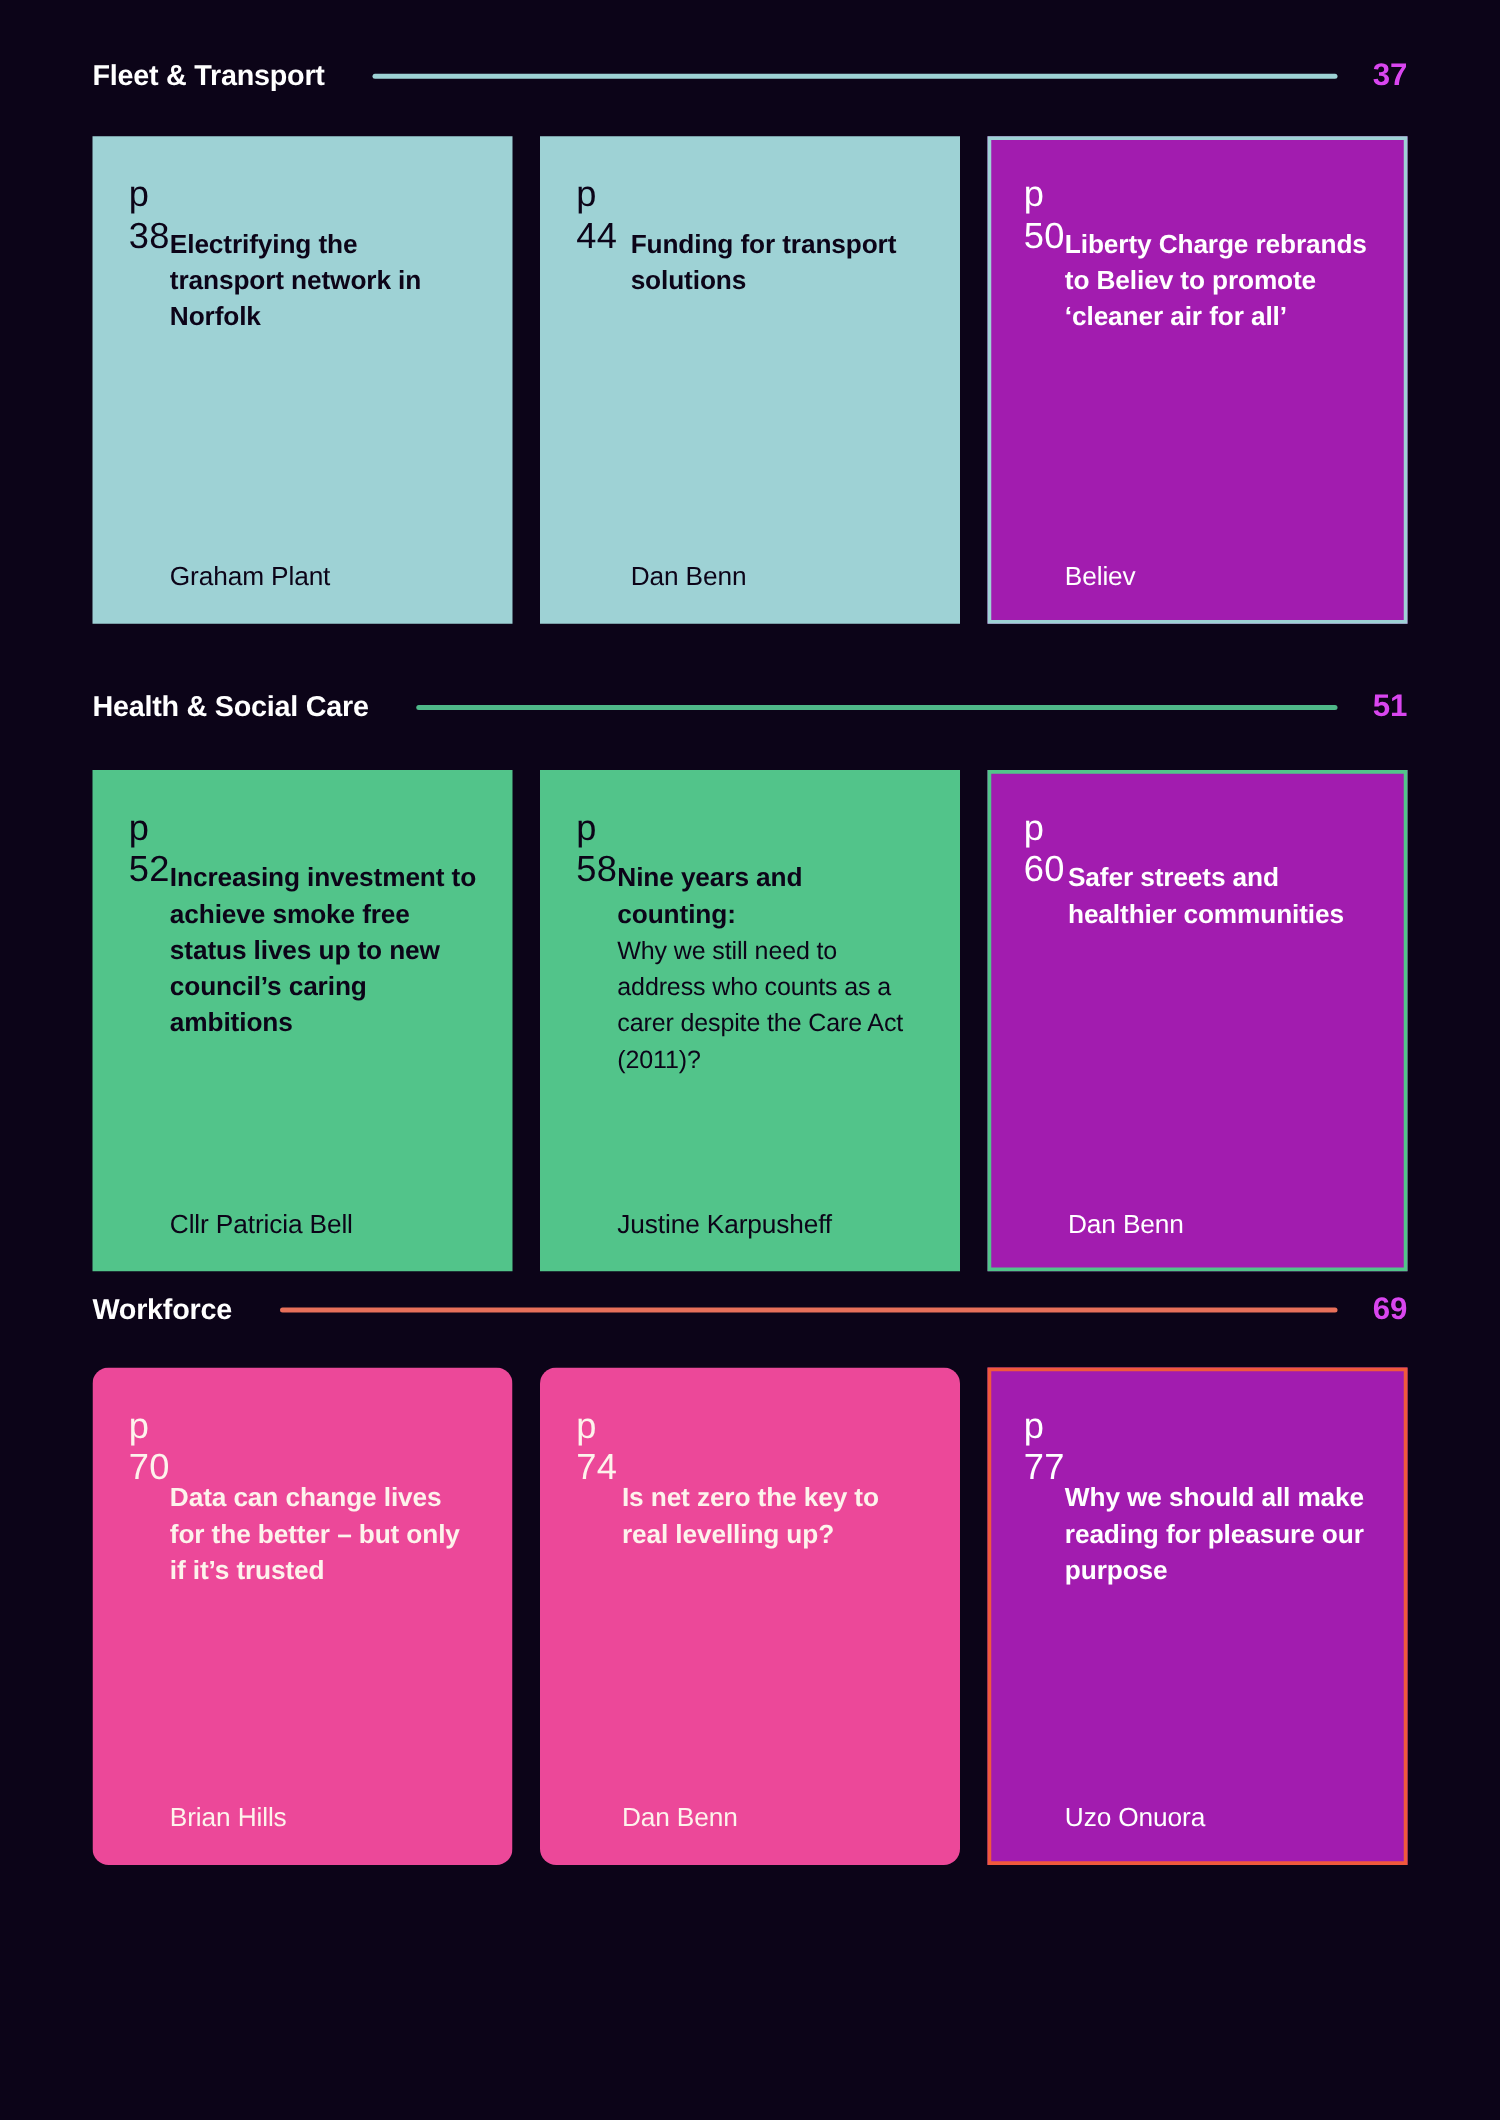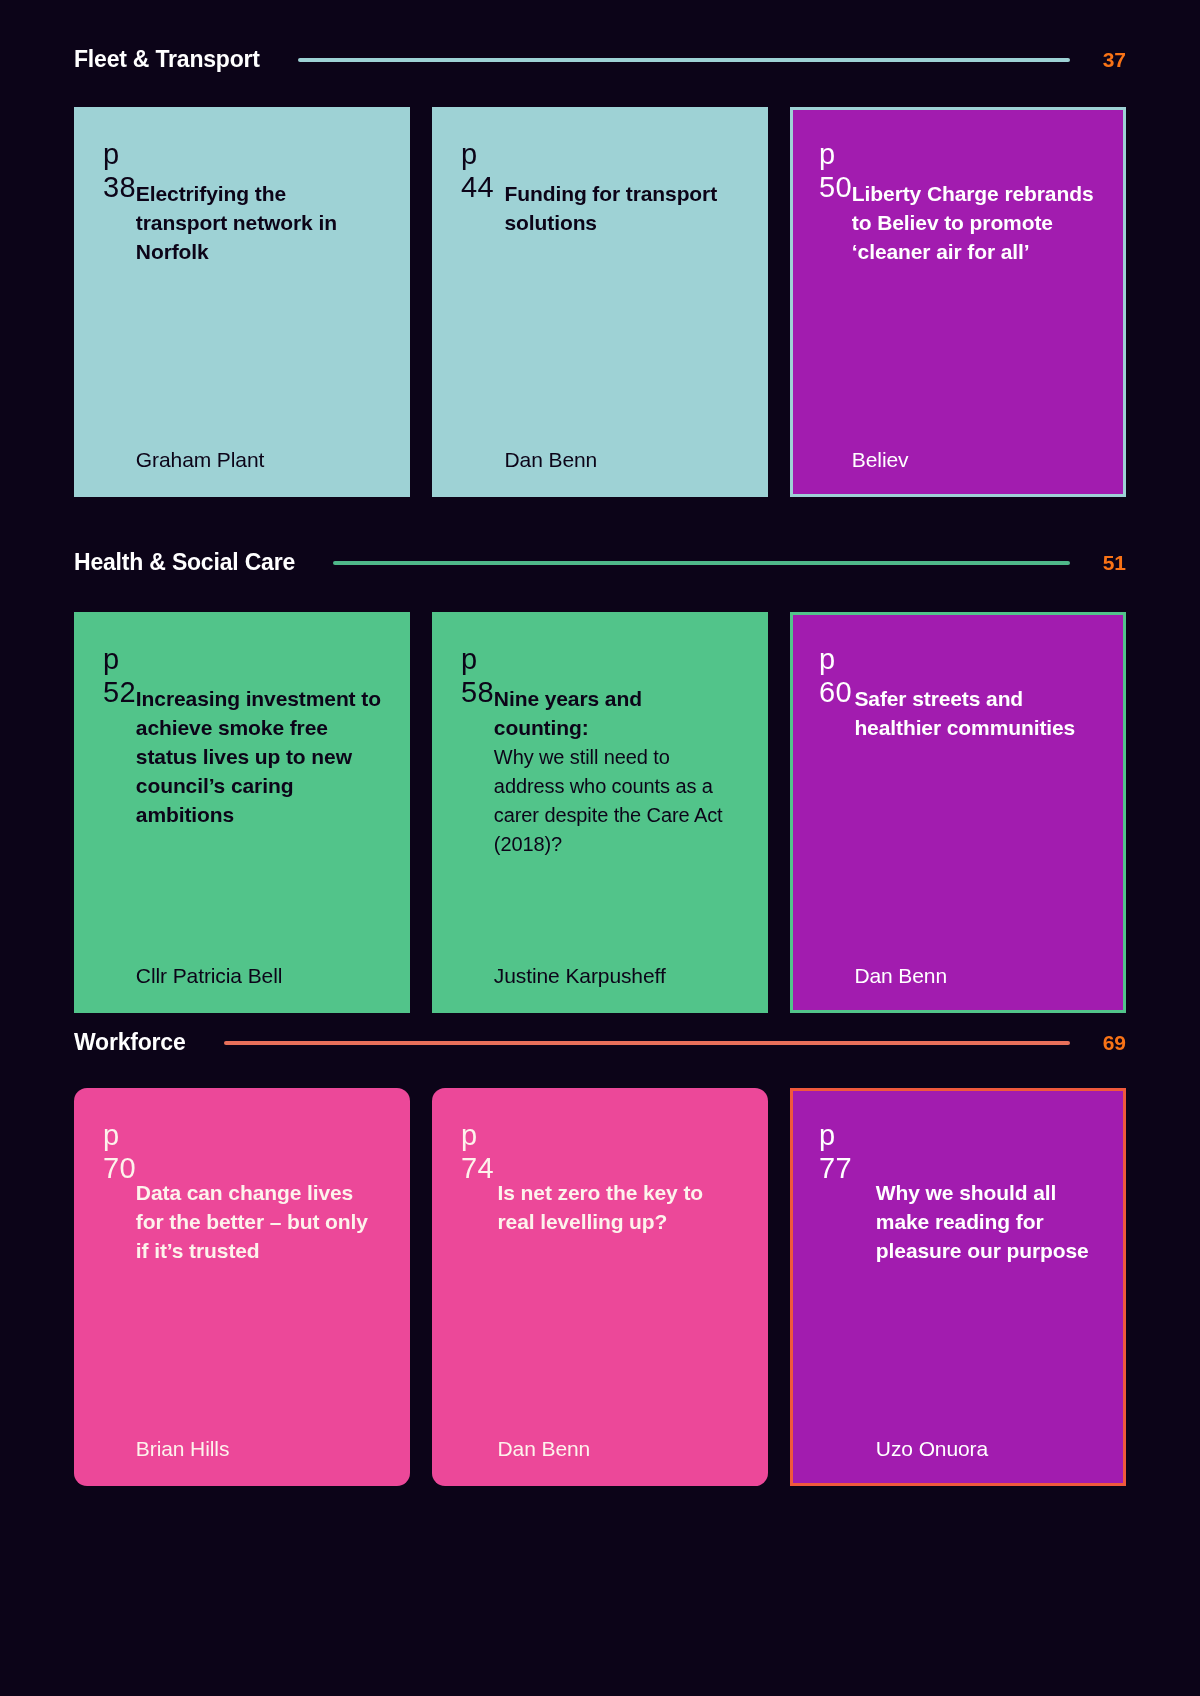--- a/index.html
+++ b/index.html
@@ -34,22 +34,22 @@
     white-space: nowrap;
     flex: 0 0 auto;
   }
   .section-rule {
     flex: 1 1 auto;
     height: 4px;
     margin: 0 22px 0 38px;
     border-radius: 2px;
   }
   .section-page {
-    color: #f97316;
-    font-size: 21px;
+    color: #d946ef;
+    font-size: 25px;
     font-weight: bold;
     flex: 0 0 auto;
     text-align: right;
     min-width: 34px;
   }
 
   
   .card-row {
     display: flex;
     gap: 22px;
@@ -121,21 +121,21 @@
   .theme-green.outlined .card-subtitle,
   .theme-green.outlined .card-author { color: #ffffff; }
   .rule-green { background: #4fb889; }
 
   
   .theme-coral.filled { background: #ec4899; border-radius: 13px; }
   .theme-coral.filled .card-pagenum,
   .theme-coral.filled .card-title,
   .theme-coral.filled .card-subtitle,
   .theme-coral.filled .card-author { color: #fdf3ec; }
-  .theme-coral.outlined { border: 3px solid #f0593c; gap: 24px; }
+  .theme-coral.outlined { border: 3px solid #f0593c; }
   .theme-coral.outlined .card-pagenum,
   .theme-coral.outlined .card-title,
   .theme-coral.outlined .card-subtitle,
   .theme-coral.outlined .card-author { color: #ffffff; }
   .rule-coral { background: #e8705a; }
 
   
   .sec-fleet  { padding-top: 46px; }
   .sec-fleet .card-row  { margin-top: 34px; height: 390px; }
 
@@ -203,21 +203,21 @@
         <div class="card-body">
           <h3 class="card-title">Increasing investment to achieve smoke free status lives up to new council’s caring ambitions</h3>
           <div class="card-author">Cllr Patricia Bell</div>
         </div>
       </article>
 
       <article class="card filled theme-green">
         <div class="card-pagenum">p 58</div>
         <div class="card-body">
           <h3 class="card-title">Nine years and counting:</h3>
-          <p class="card-subtitle">Why we still need to address who counts as a carer despite the Care Act (2018)?</p>
+          <p class="card-subtitle">Why we still need to address who counts as a carer despite the Care Act (2011)?</p>
           <div class="card-author">Justine Karpusheff</div>
         </div>
       </article>
 
       <article class="card outlined theme-green">
         <div class="card-pagenum">p 60</div>
         <div class="card-body">
           <h3 class="card-title">Safer streets and healthier communities</h3>
           <div class="card-author">Dan Benn</div>
         </div>

